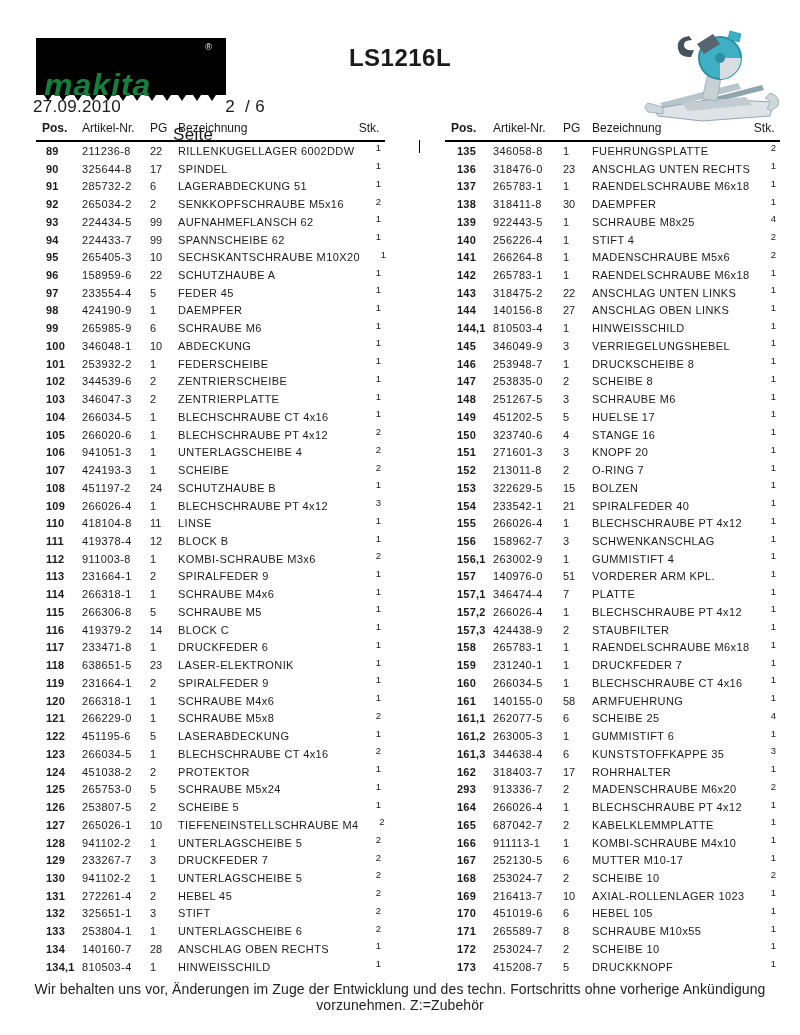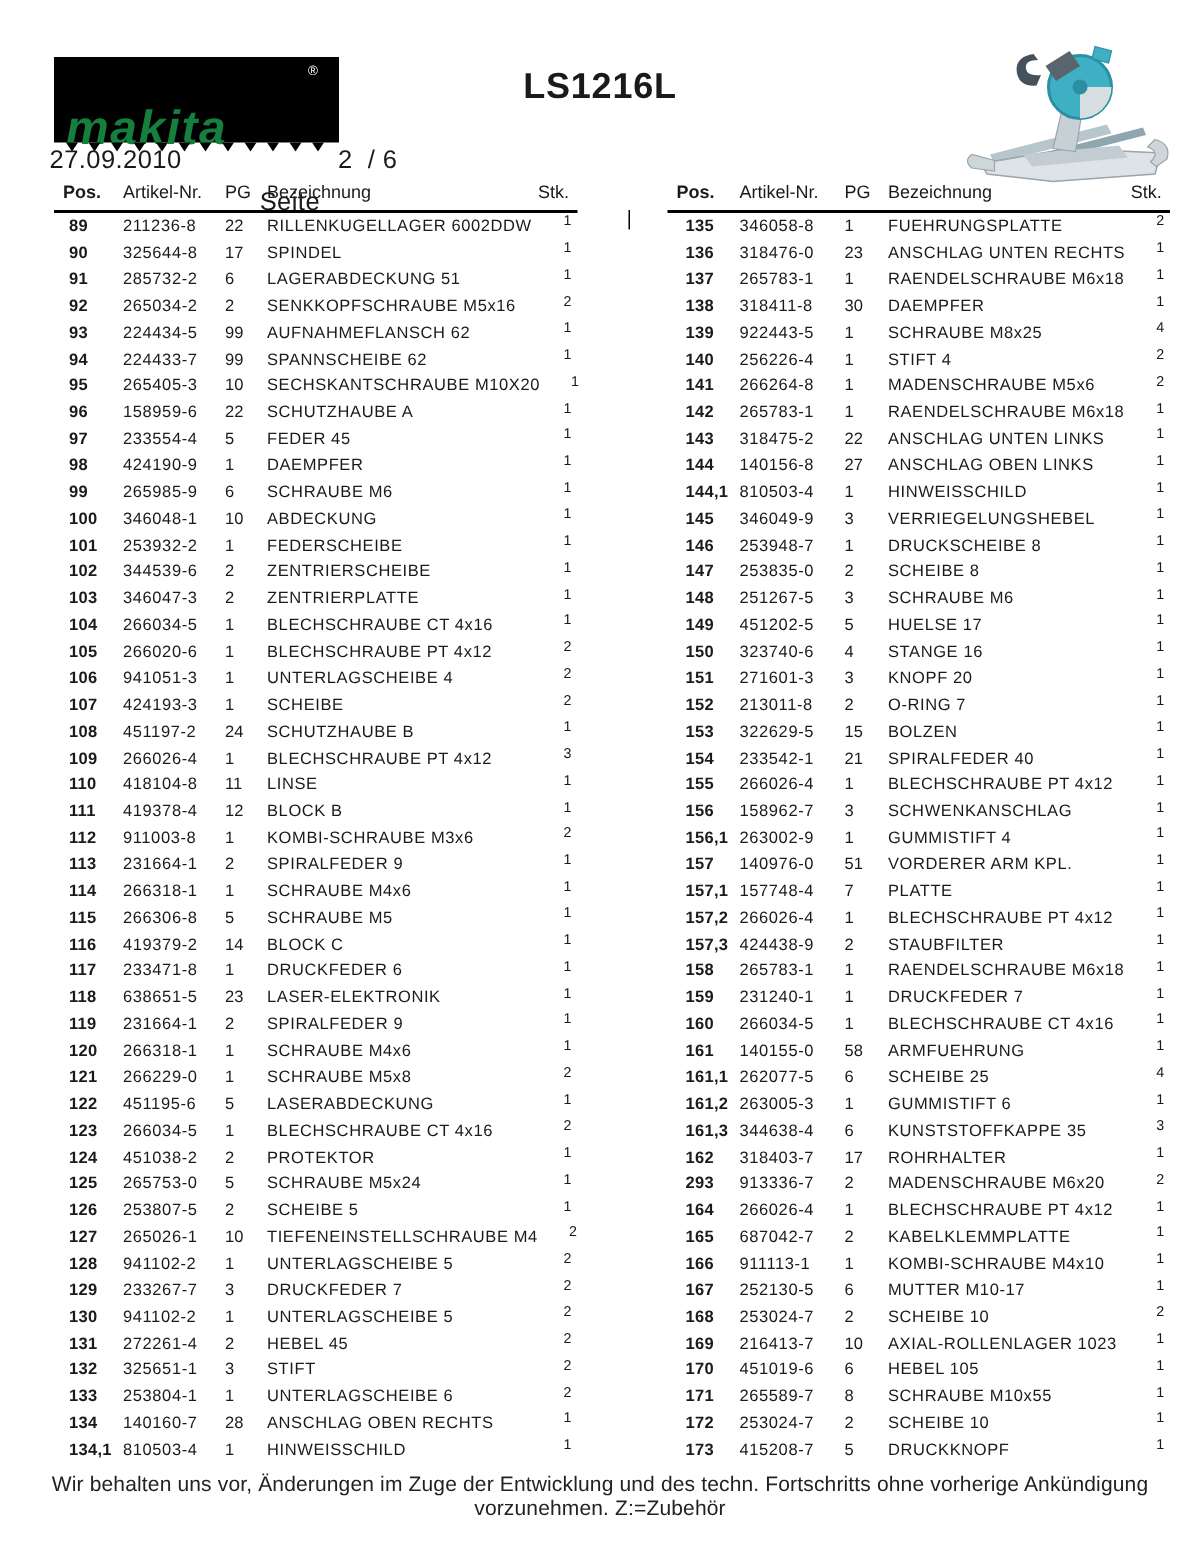--- a/index.html
+++ b/index.html
@@ -686,21 +686,21 @@
           </div>
           <div class="trow">
             <div class="tcell pos">157</div>
             <div class="tcell artikel">140976-0</div>
             <div class="tcell pg">51</div>
             <div class="tcell bez">VORDERER ARM KPL.</div>
             <div class="tcell stk">1</div>
           </div>
           <div class="trow">
             <div class="tcell pos">157,1</div>
-            <div class="tcell artikel">157748-4</div>
+            <div class="tcell artikel">346474-4</div>
             <div class="tcell pg">7</div>
             <div class="tcell bez">PLATTE</div>
             <div class="tcell stk">1</div>
           </div>
           <div class="trow">
             <div class="tcell pos">157,2</div>
             <div class="tcell artikel">266026-4</div>
             <div class="tcell pg">1</div>
             <div class="tcell bez">BLECHSCHRAUBE PT 4x12</div>
             <div class="tcell stk">1</div>

